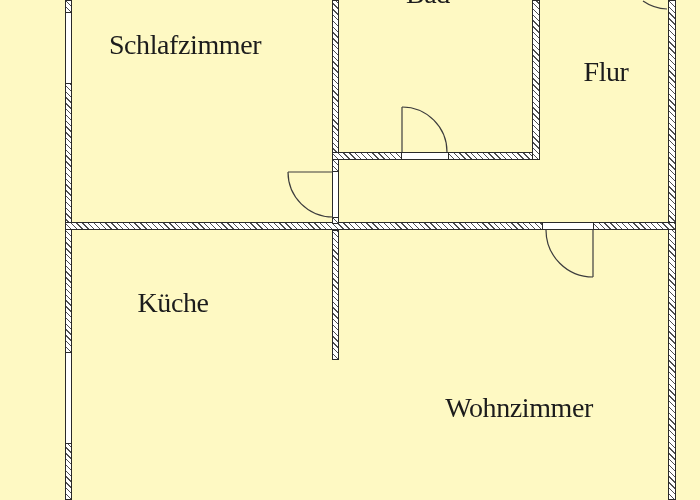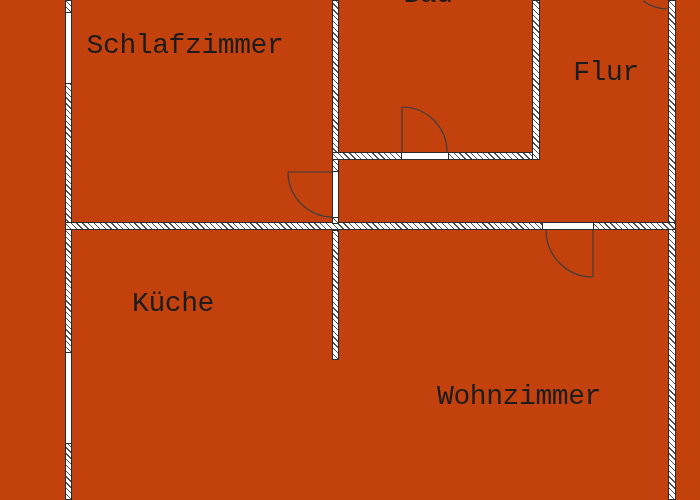--- a/index.html
+++ b/index.html
@@ -1,21 +1,21 @@
 <!DOCTYPE html>
 <html><head>
 <meta charset="utf-8">
 <style>
   html,body{margin:0;padding:0;background:#ffffff;}
   .plan{
     position:relative;
     width:700px;height:500px;
     overflow:hidden;
-    background:#c2410c;
-    font-family:Liberation Mono, monospace;
+    background:#fef9c3;
+    font-family:Liberation Serif, serif;
   }
   
   .wall{
     position:absolute;
     box-sizing:border-box;
     border:1px solid #2a2a2a;
     background-color:#ffffff;
     background-image:repeating-linear-gradient(45deg,
       rgba(255,255,255,0) 0px, rgba(255,255,255,0) 3.1px,
       #4f4f4f 3.1px, #4f4f4f 4.1px);
@@ -87,15 +87,15 @@
     <line x1="593" y1="230" x2="593" y2="277"></line>
     <path d="M 546 230 A 47 47 0 0 0 593 277"></path>
 
     <path d="M 643 1 A 45 45 0 0 0 667 9"></path>
   </svg>
 
   <div class="room-label" style="left:185px;top:45px;">Schlafzimmer</div>
   <div class="room-label" style="left:428px;top:-6px;">Bad</div>
   <div class="room-label" style="left:606px;top:72px;">Flur</div>
   <div class="room-label" style="left:173px;top:303px;">Küche</div>
-  <div class="room-label" style="left:519px;top:396px;">Wohnzimmer</div>
+  <div class="room-label" style="left:519px;top:408px;">Wohnzimmer</div>
 
 </div>
 
 </body></html>

